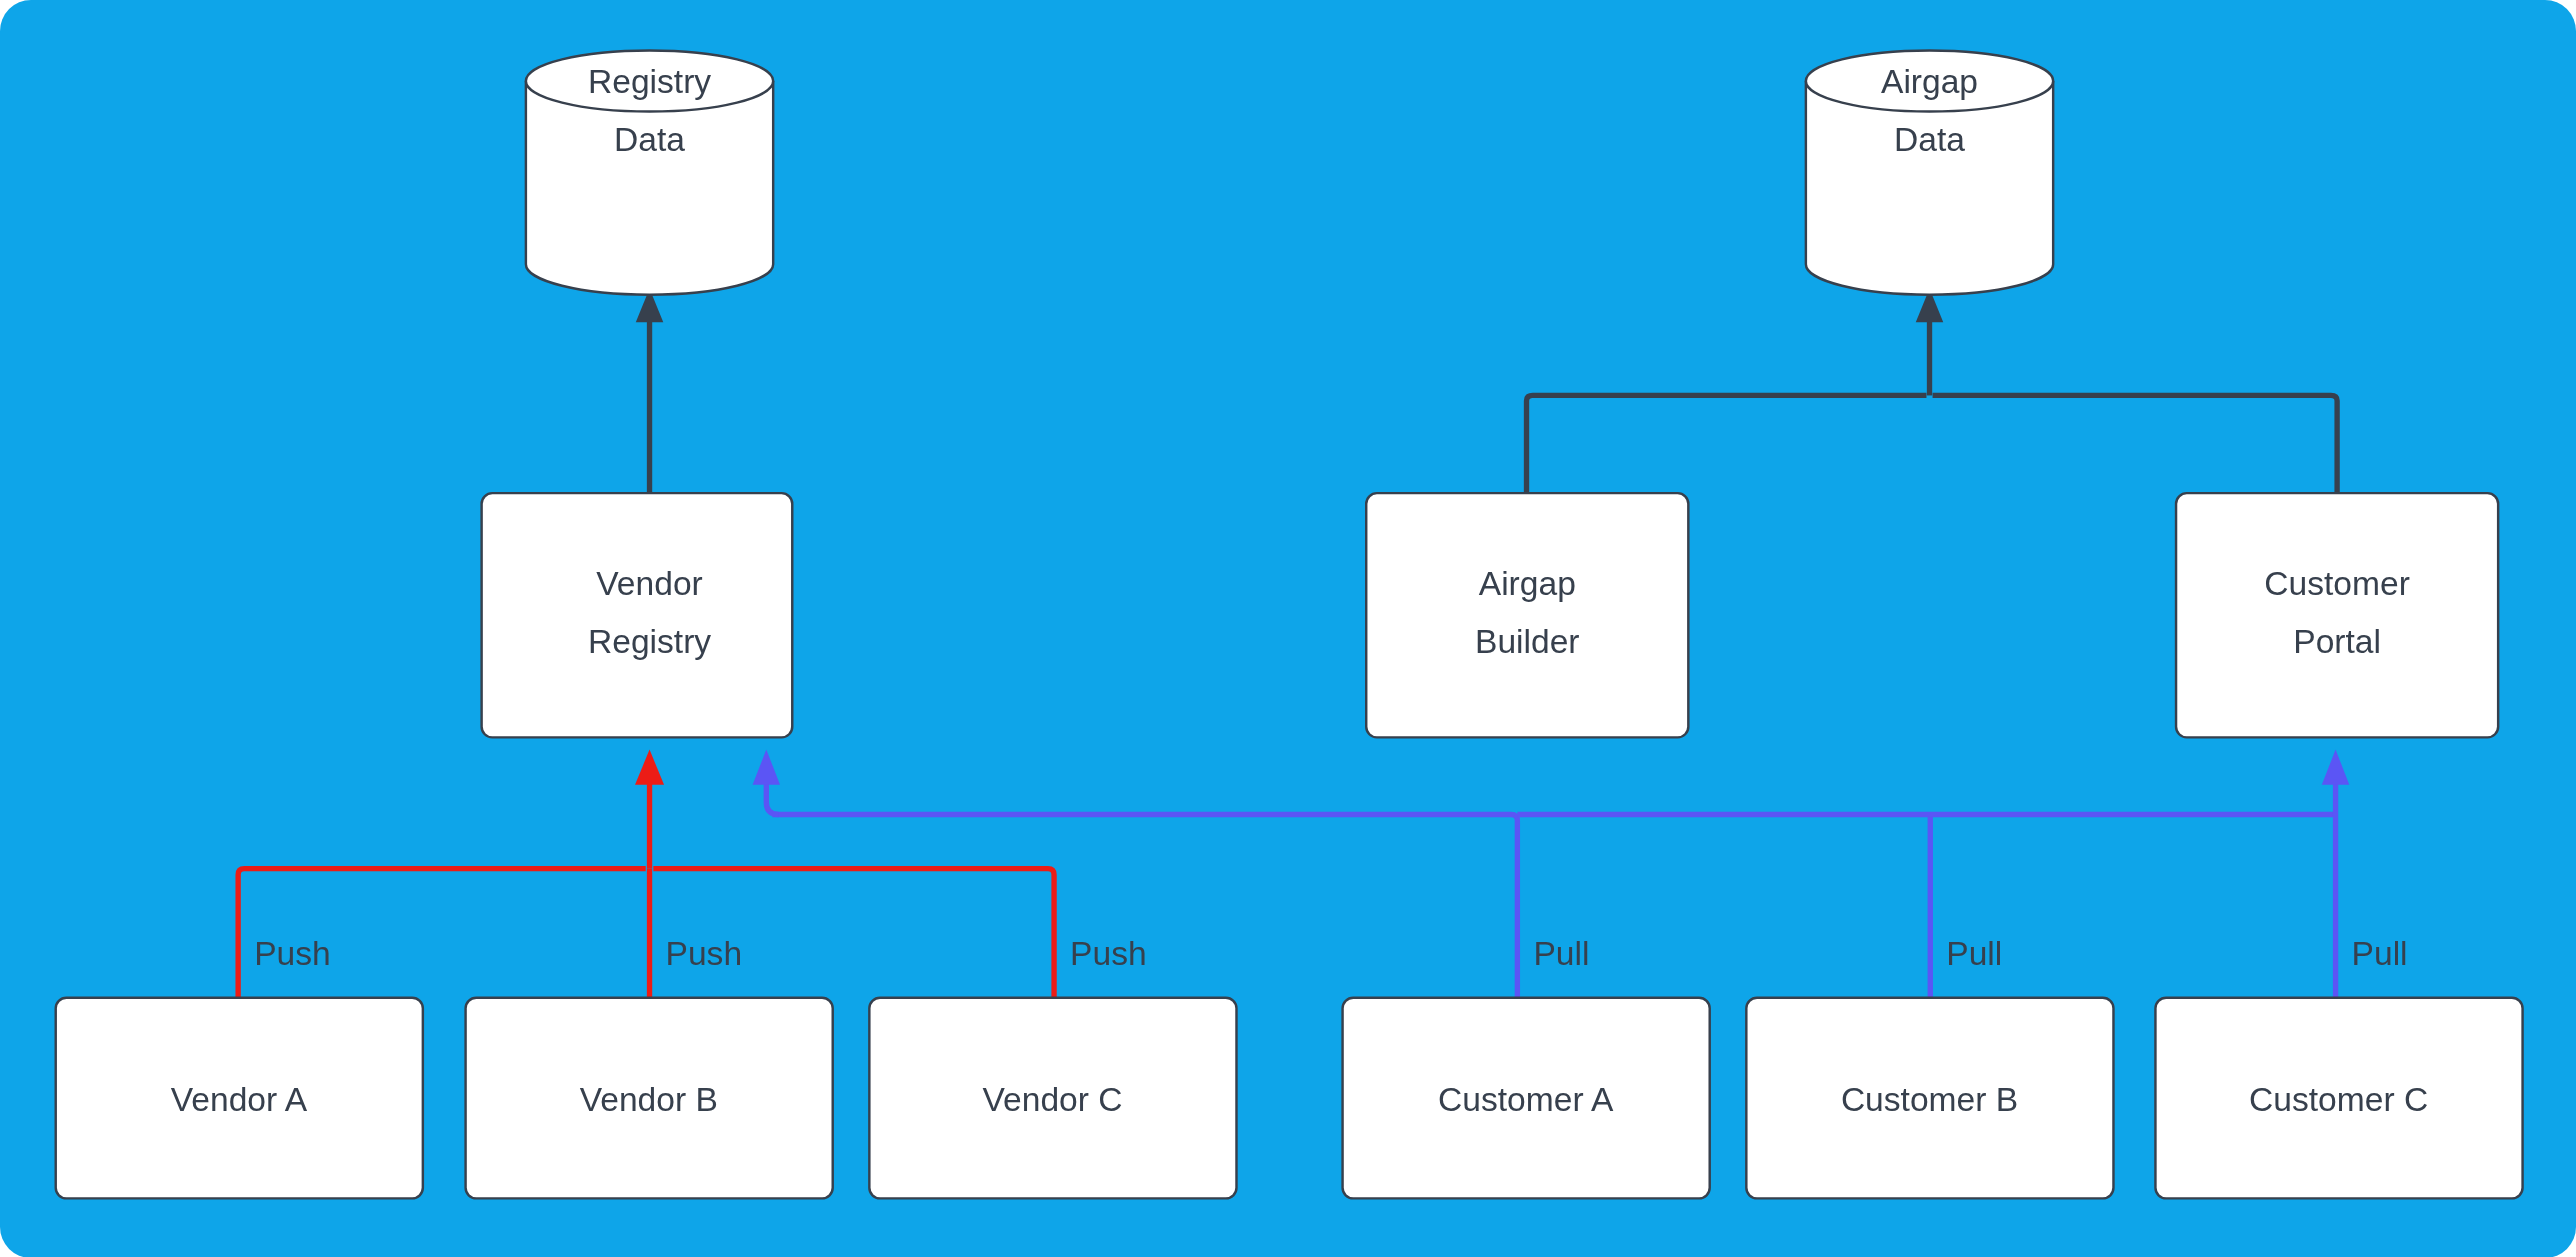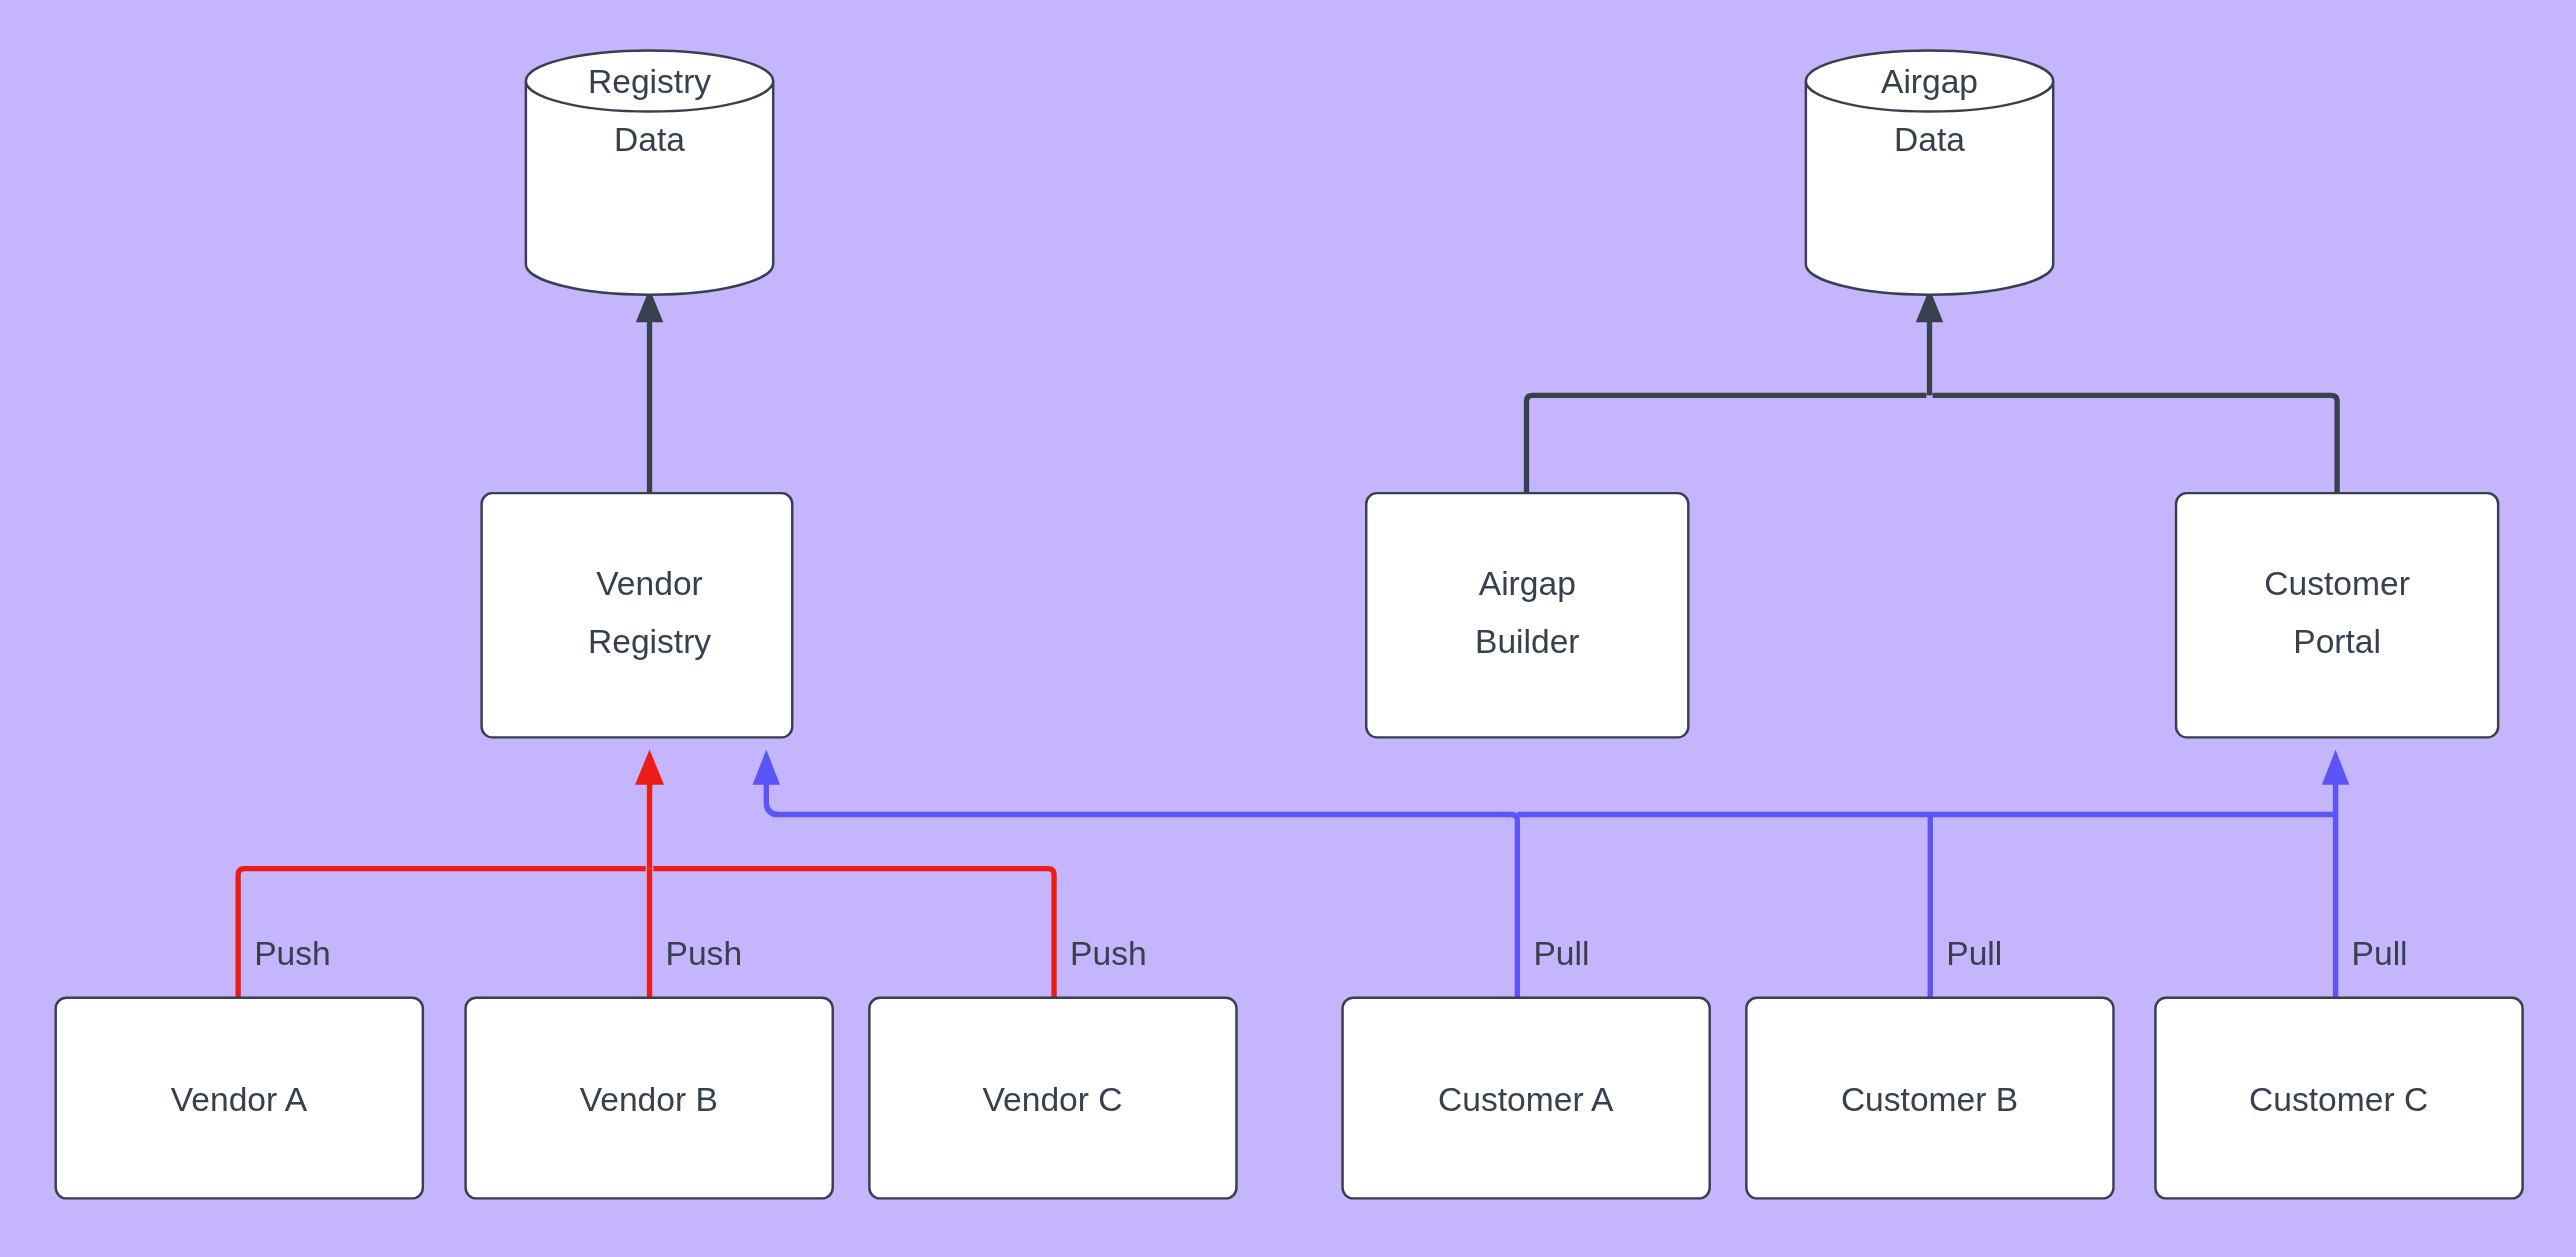--- a/index.html
+++ b/index.html
@@ -7,22 +7,23 @@
     padding: 0;
     background: #ffffff;
   }
   body {
     font-family: "Liberation Sans", sans-serif;
   }
   #diagram-root {
     position: relative;
     width: 2576px;
     height: 1258px;
-    background: #c4b5fd;
+    background: #0ea5e9;
     overflow: hidden;
+    border-radius: 31px;
   }
   #diagram-svg {
     position: absolute;
     top: 0;
     left: 0;
     width: 2576px;
     height: 1258px;
     display: block;
   }
   .node-label {

